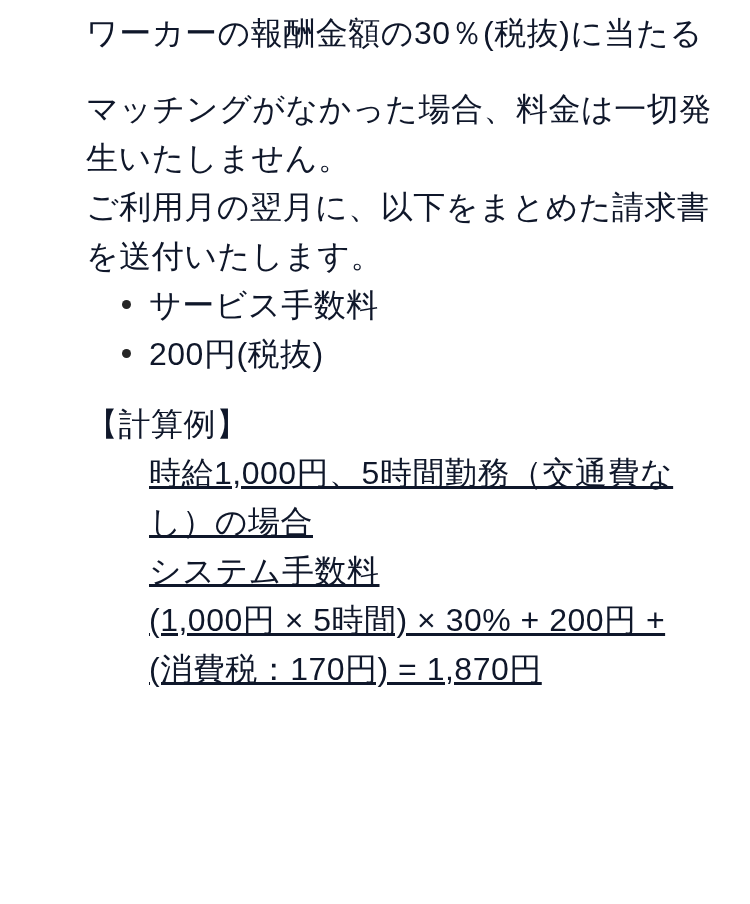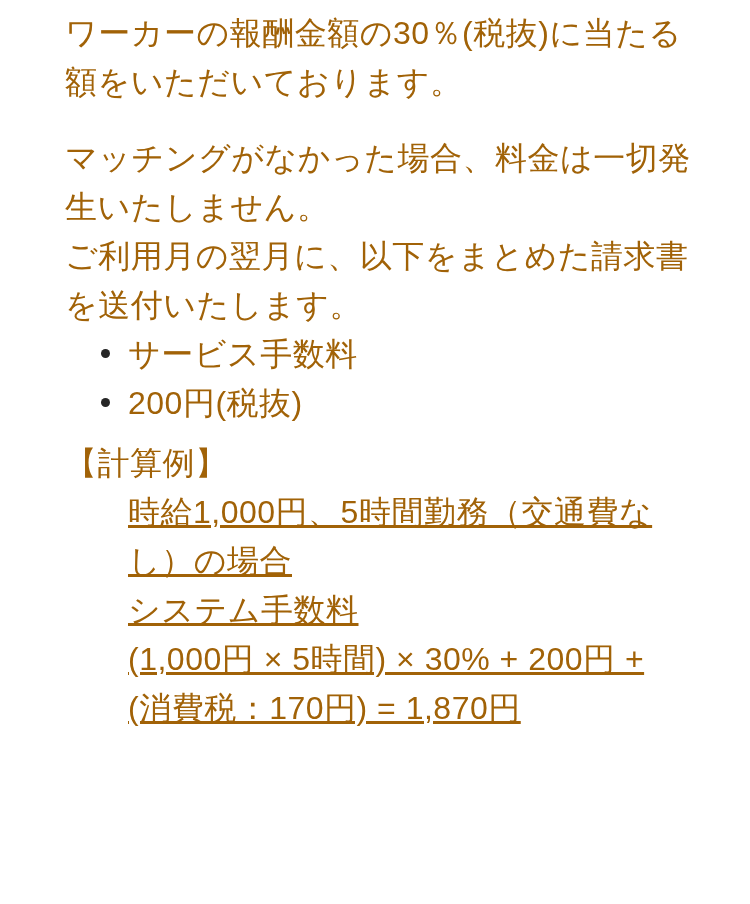--- a/index.html
+++ b/index.html
@@ -6,30 +6,30 @@
   * { box-sizing: border-box; }
   html, body { margin: 0; padding: 0; }
   body {
     width: 750px;
     height: 904px;
     background: #ffffff;
     overflow: hidden;
     font-family: "Liberation Sans", "DejaVu Sans", sans-serif;
   }
   .content {
-    padding: 9px 52px 0 65px;
+    padding: 9px 52px 0 86px;
     font-size: 32px;
     line-height: 49px;
-    color: #a16207;
+    color: #0f172a;
     letter-spacing: 0.5px;
   }
   .line { display: block; white-space: nowrap; }
   .para { margin: 0; }
   .spaced { margin-top: 27px; }
-  .example-section { margin-top: 11px; }
+  .example-section { margin-top: 21px; }
   .bullet-list {
     list-style: none;
     margin: 0;
     padding: 0;
   }
   .bullet-item { position: relative; padding-left: 63px; }
   .bullet-dot {
     position: absolute;
     left: 36px;
     top: 19px;
@@ -41,21 +41,20 @@
   .example-body { margin-left: 63px; text-decoration: underline; }
 </style>
 </head>
 <body>
 
 <div class="page">
   <section class="content">
 
     <div class="para">
       <span class="line">ワーカーの報酬金額の30％(税抜)に当たる</span>
-      <span class="line">額をいただいております。</span>
     </div>
 
     <div class="para spaced">
       <span class="line">マッチングがなかった場合、料金は一切発</span>
       <span class="line">生いたしません。</span>
       <span class="line">ご利用月の翌月に、以下をまとめた請求書</span>
       <span class="line">を送付いたします。</span>
     </div>
 
     <ul class="bullet-list">

